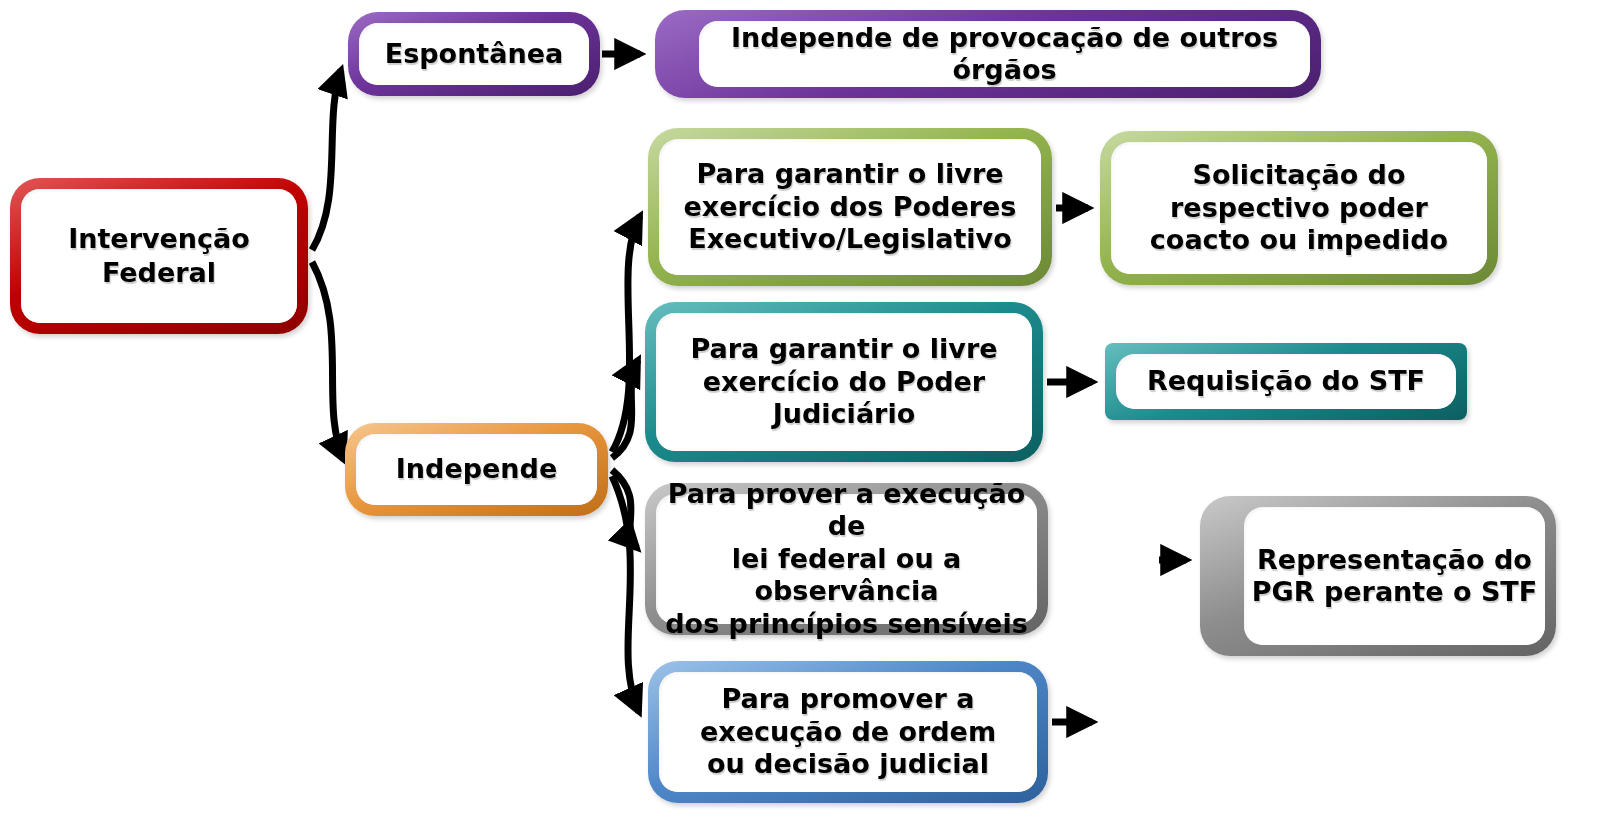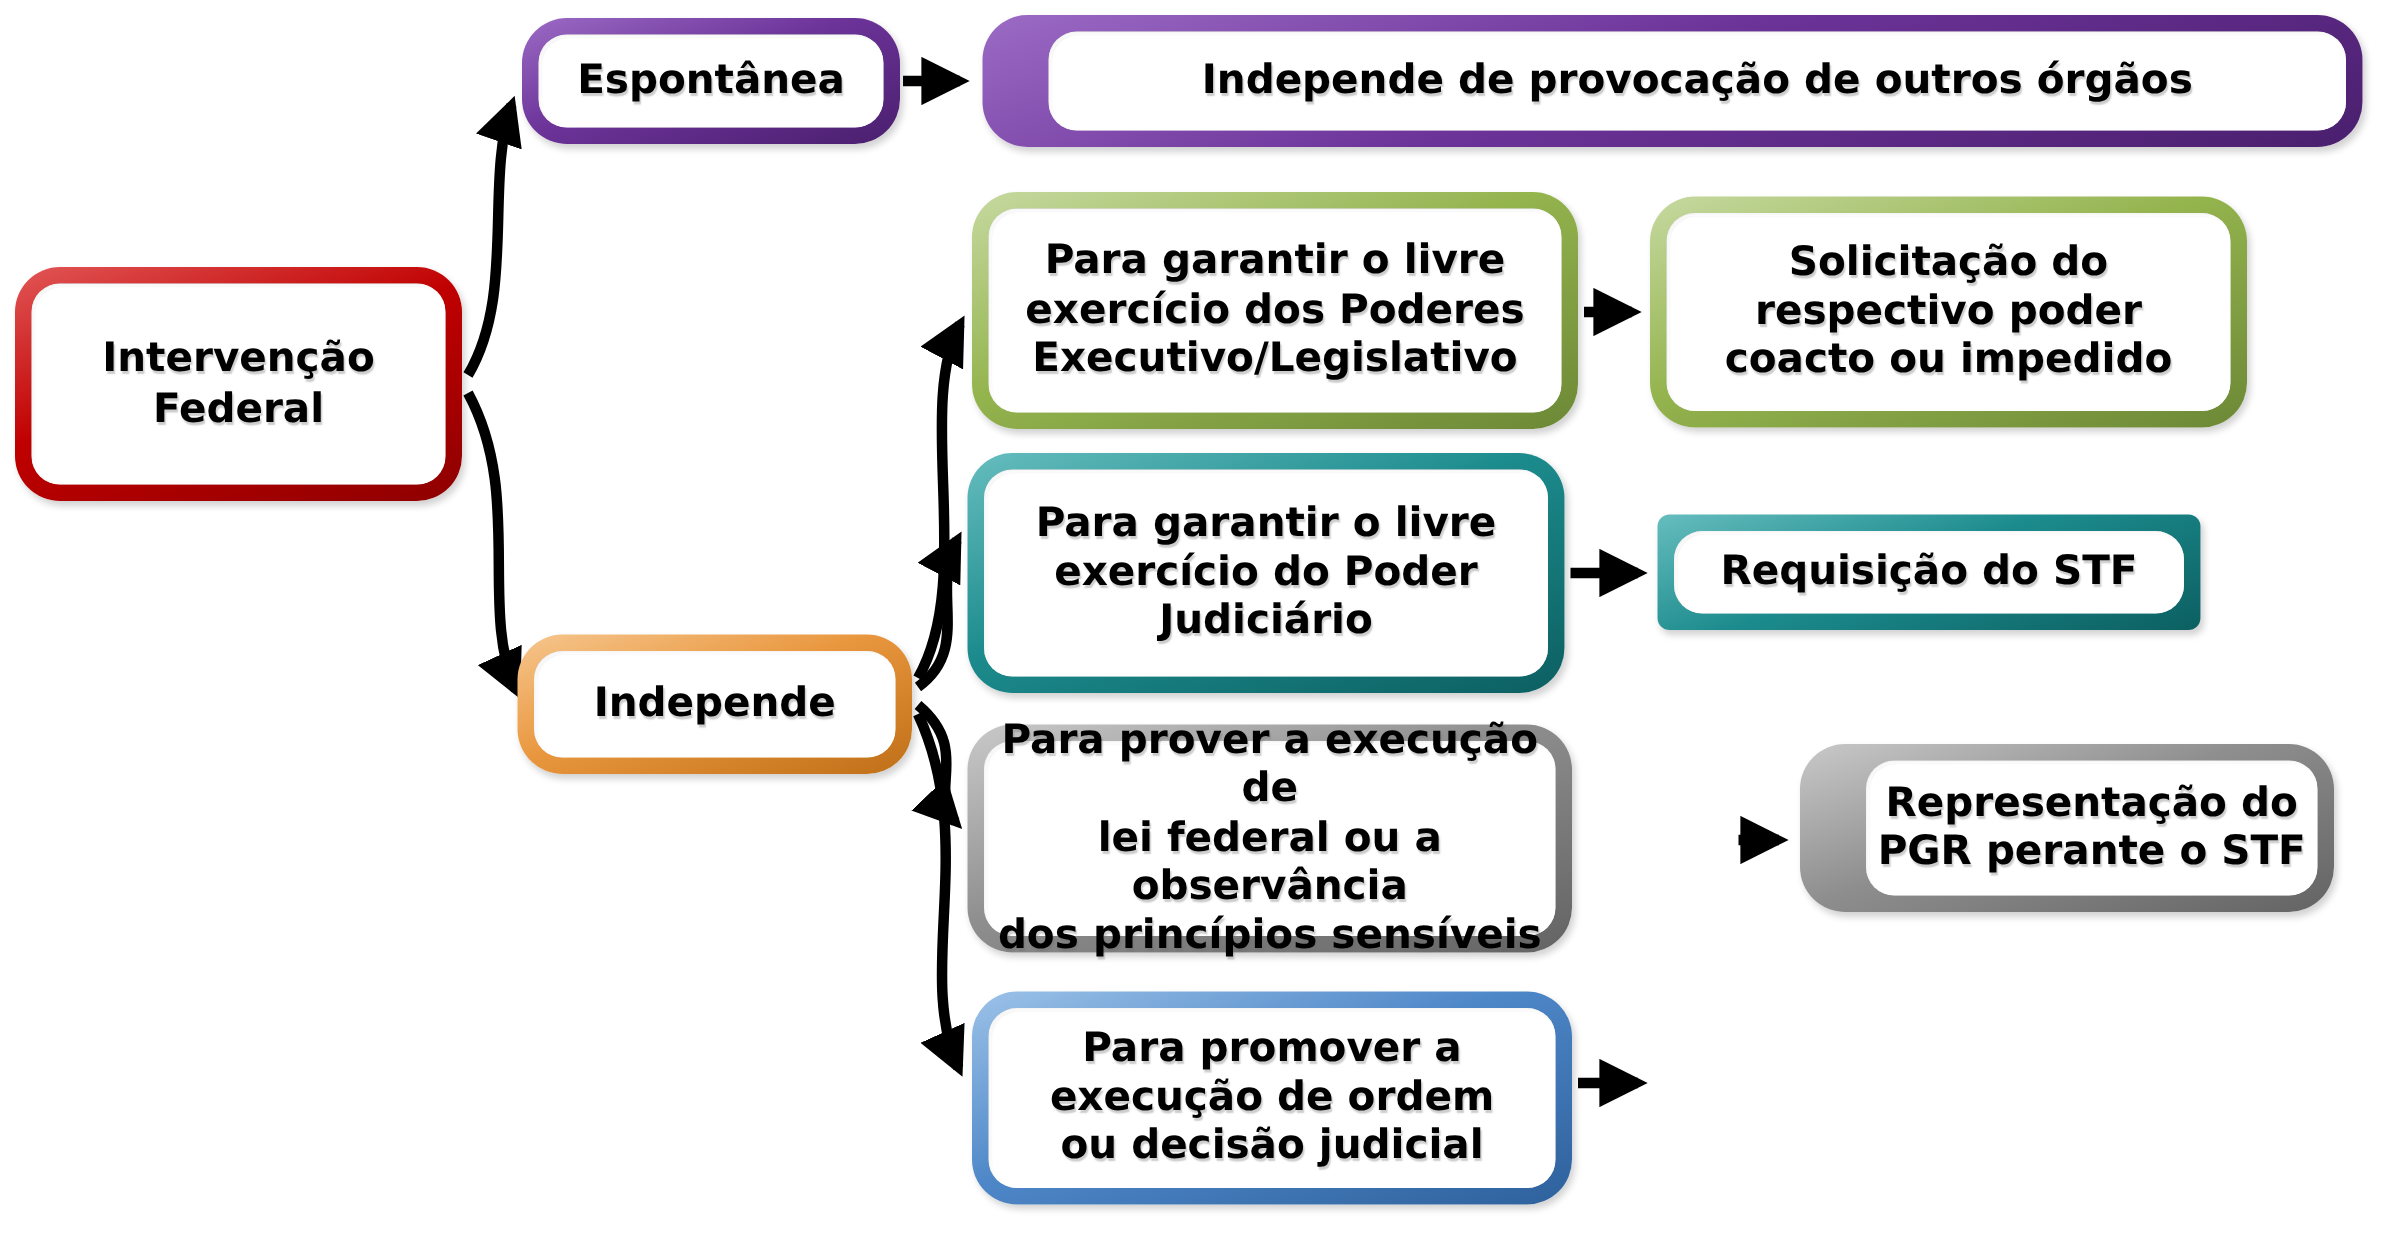--- a/index.html
+++ b/index.html
@@ -85,21 +85,21 @@
 Federal</span>
       </div>
   </div>
 
   <div class="node" style="left: 348px; top: 12px; width: 252px; height: 84px; background: linear-gradient(160deg, rgb(155, 107, 197) 0%, rgb(108, 51, 153) 45%, rgb(74, 31, 110) 100%);">
     <div class="inner">
         <span class="label">Espontânea</span>
       </div>
   </div>
 
-  <div class="node" style="left: 655px; top: 10px; width: 920px; height: 88px; background: linear-gradient(160deg, rgb(155, 107, 197) 0%, rgb(108, 51, 153) 45%, rgb(74, 31, 110) 100%); padding-left: 44px;">
+  <div class="node" style="left: 655px; top: 10px; width: 666px; height: 88px; background: linear-gradient(160deg, rgb(155, 107, 197) 0%, rgb(108, 51, 153) 45%, rgb(74, 31, 110) 100%); padding-left: 44px;">
     <div class="inner">
         <span class="label">Independe de provocação de outros órgãos</span>
       </div>
   </div>
 
   <div class="node" style="left: 648px; top: 128px; width: 404px; height: 158px; background: linear-gradient(160deg, rgb(198, 217, 160) 0%, rgb(148, 180, 78) 45%, rgb(108, 136, 54) 100%);">
     <div class="inner">
         <span class="label">Para garantir o livre
 exercício dos Poderes
 Executivo/Legislativo</span>
@@ -129,21 +129,21 @@
   </div>
 
   <div class="node" style="left: 645px; top: 483px; width: 403px; height: 152px; background: linear-gradient(160deg, rgb(201, 201, 201) 0%, rgb(142, 142, 142) 45%, rgb(99, 99, 99) 100%);">
     <div class="inner">
         <span class="label">Para prover a execução de
 lei federal ou a observância
 dos princípios sensíveis</span>
       </div>
   </div>
 
-  <div class="node" style="left: 1200px; top: 496px; width: 356px; height: 112px; background: linear-gradient(160deg, rgb(201, 201, 201) 0%, rgb(142, 142, 142) 45%, rgb(99, 99, 99) 100%); padding-left: 44px;">
+  <div class="node" style="left: 1200px; top: 496px; width: 356px; height: 160px; background: linear-gradient(160deg, rgb(201, 201, 201) 0%, rgb(142, 142, 142) 45%, rgb(99, 99, 99) 100%); padding-left: 44px;">
     <div class="inner">
         <span class="label">Representação do
 PGR perante o STF</span>
       </div>
   </div>
 
   <div class="node" style="left: 648px; top: 661px; width: 400px; height: 142px; background: linear-gradient(160deg, rgb(156, 194, 232) 0%, rgb(78, 135, 200) 45%, rgb(46, 97, 156) 100%);">
     <div class="inner">
         <span class="label">Para promover a
 execução de ordem

